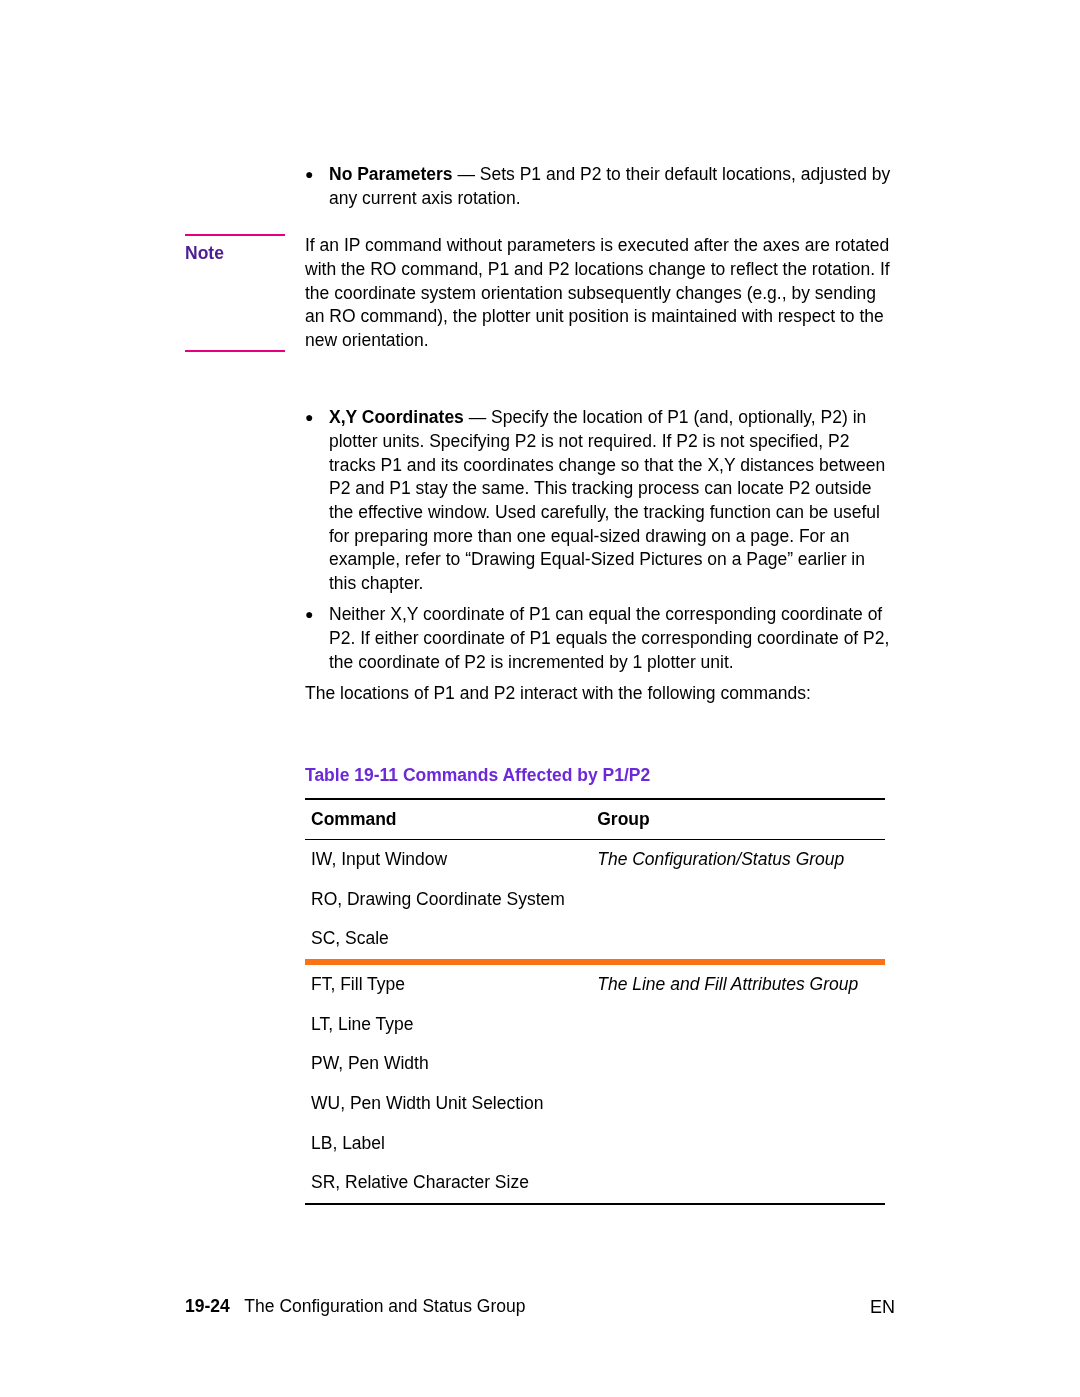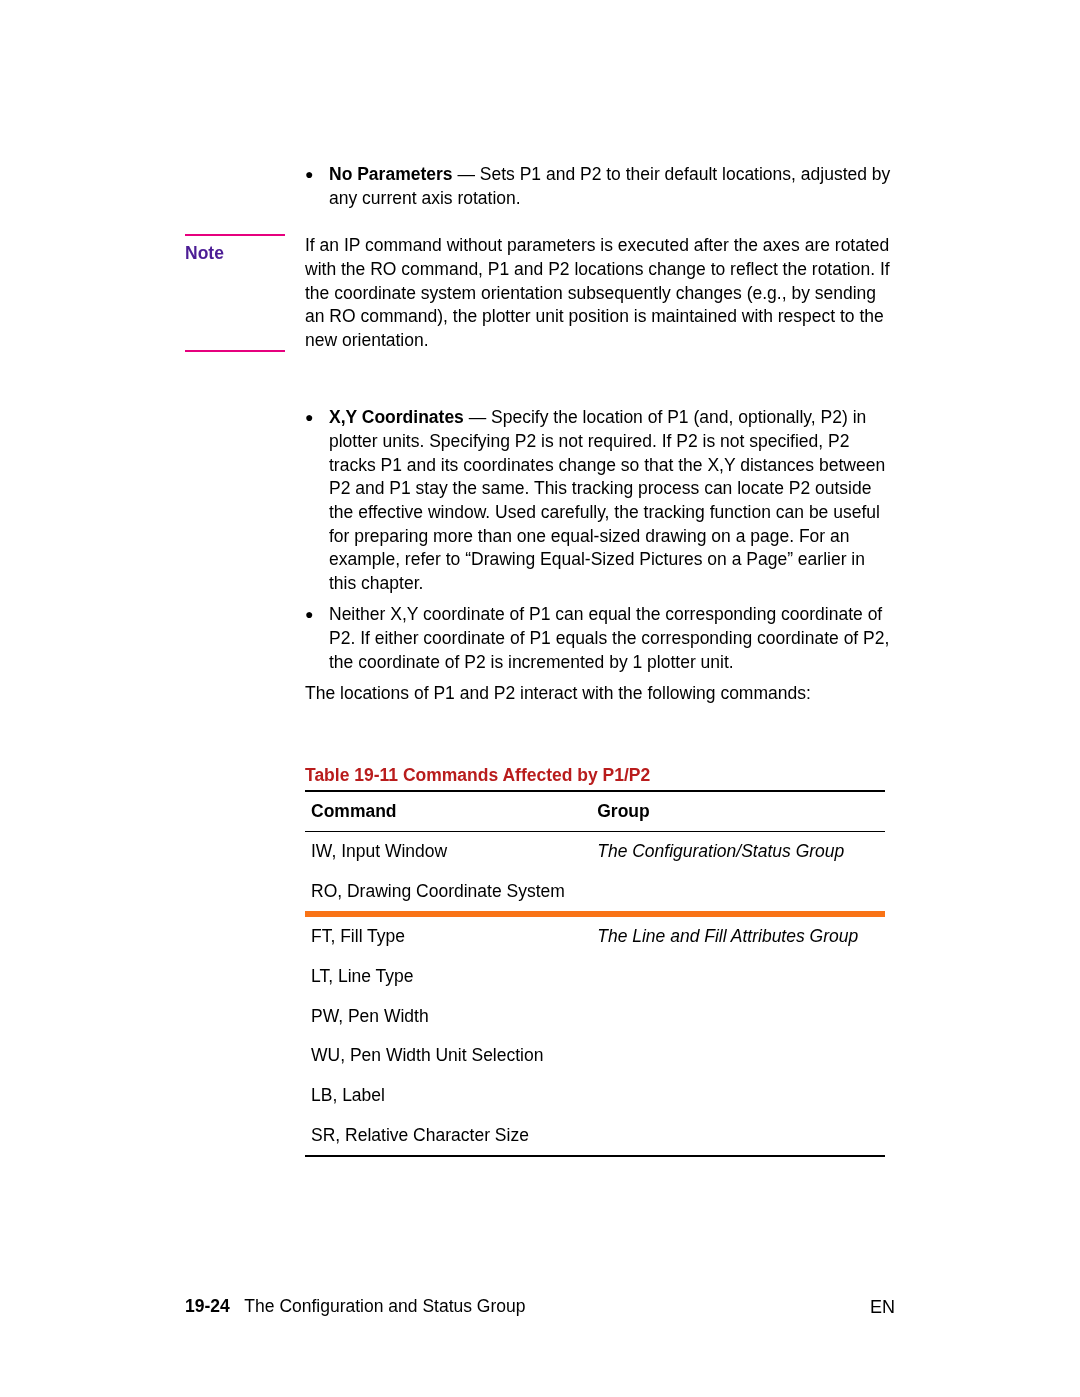--- a/index.html
+++ b/index.html
@@ -62,24 +62,24 @@
     left: 0;
   }
   .note-body {
     flex: 1;
   }
   .after-bullets {
     padding-left: 120px;
     margin-top: 6px;
   }
   .caption {
-    color: #b91c1c;
+    color: #6d28d9;
     font-weight: bold;
     margin-top: 58px;
-    margin-bottom: 2px;
+    margin-bottom: 10px;
     padding-left: 120px;
   }
   .tbl {
     margin-left: 120px;
     border-collapse: collapse;
     width: 580px;
   }
   .tbl td, .tbl th {
     padding: 8px 10px 8px 6px;
     text-align: left;
@@ -167,20 +167,24 @@
     </tr>
 
     <tr>
       <td>IW, Input Window</td>
       <td class="italic">The Configuration/Status Group</td>
     </tr>
     <tr>
       <td>RO, Drawing Coordinate System</td>
       <td></td>
     </tr>
+    <tr>
+      <td>SC, Scale</td>
+      <td></td>
+    </tr>
 
     <tr class="group-first">
       <td>FT, Fill Type</td>
       <td class="italic">The Line and Fill Attributes Group</td>
     </tr>
     <tr>
       <td>LT, Line Type</td>
       <td></td>
     </tr>
     <tr>

